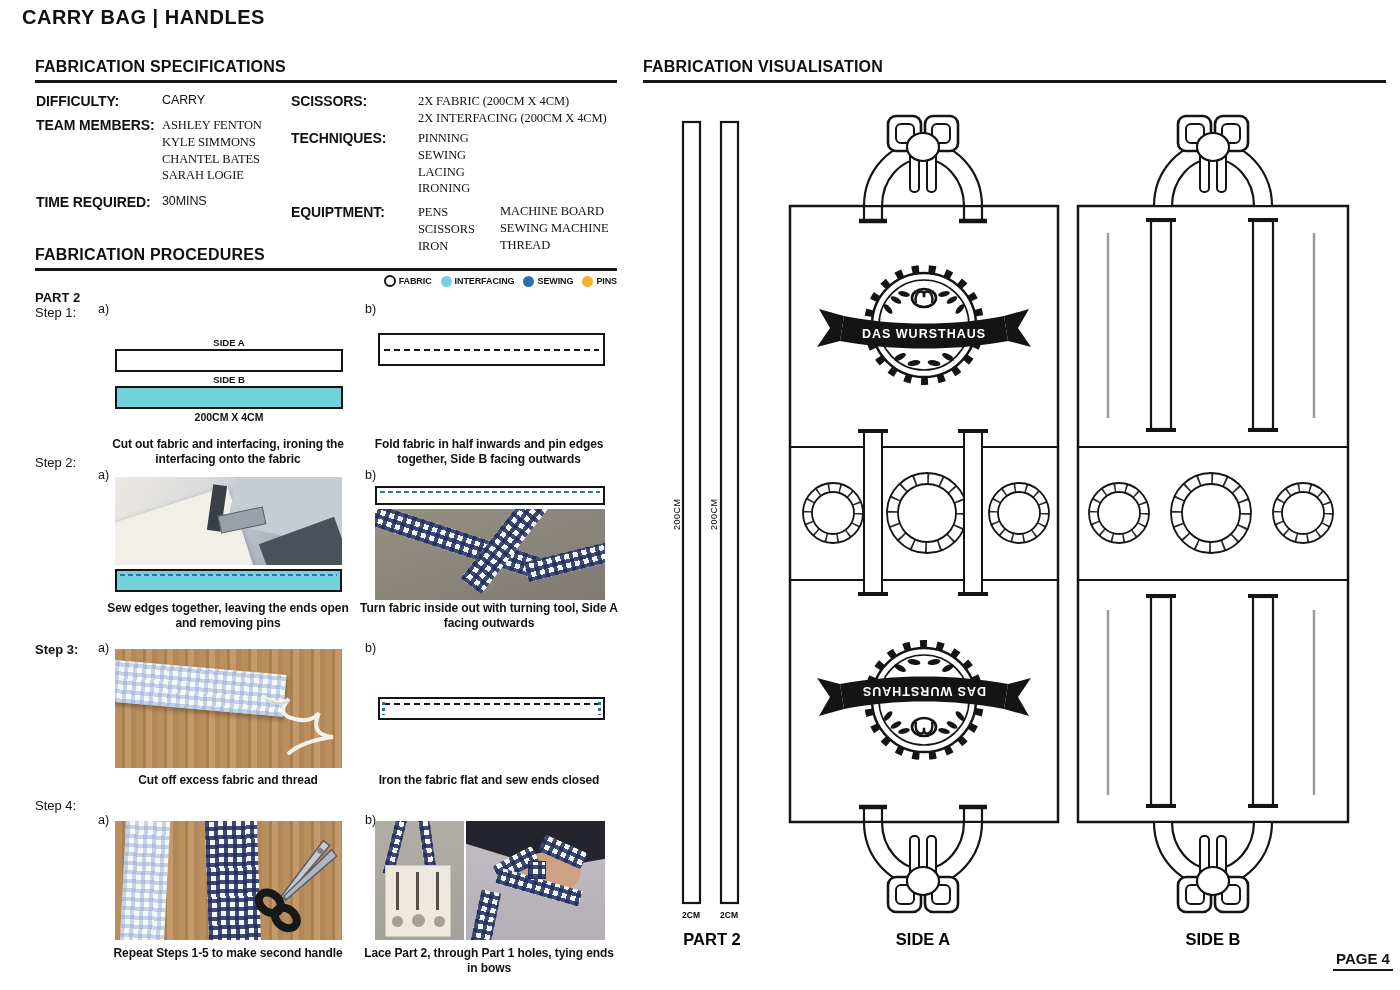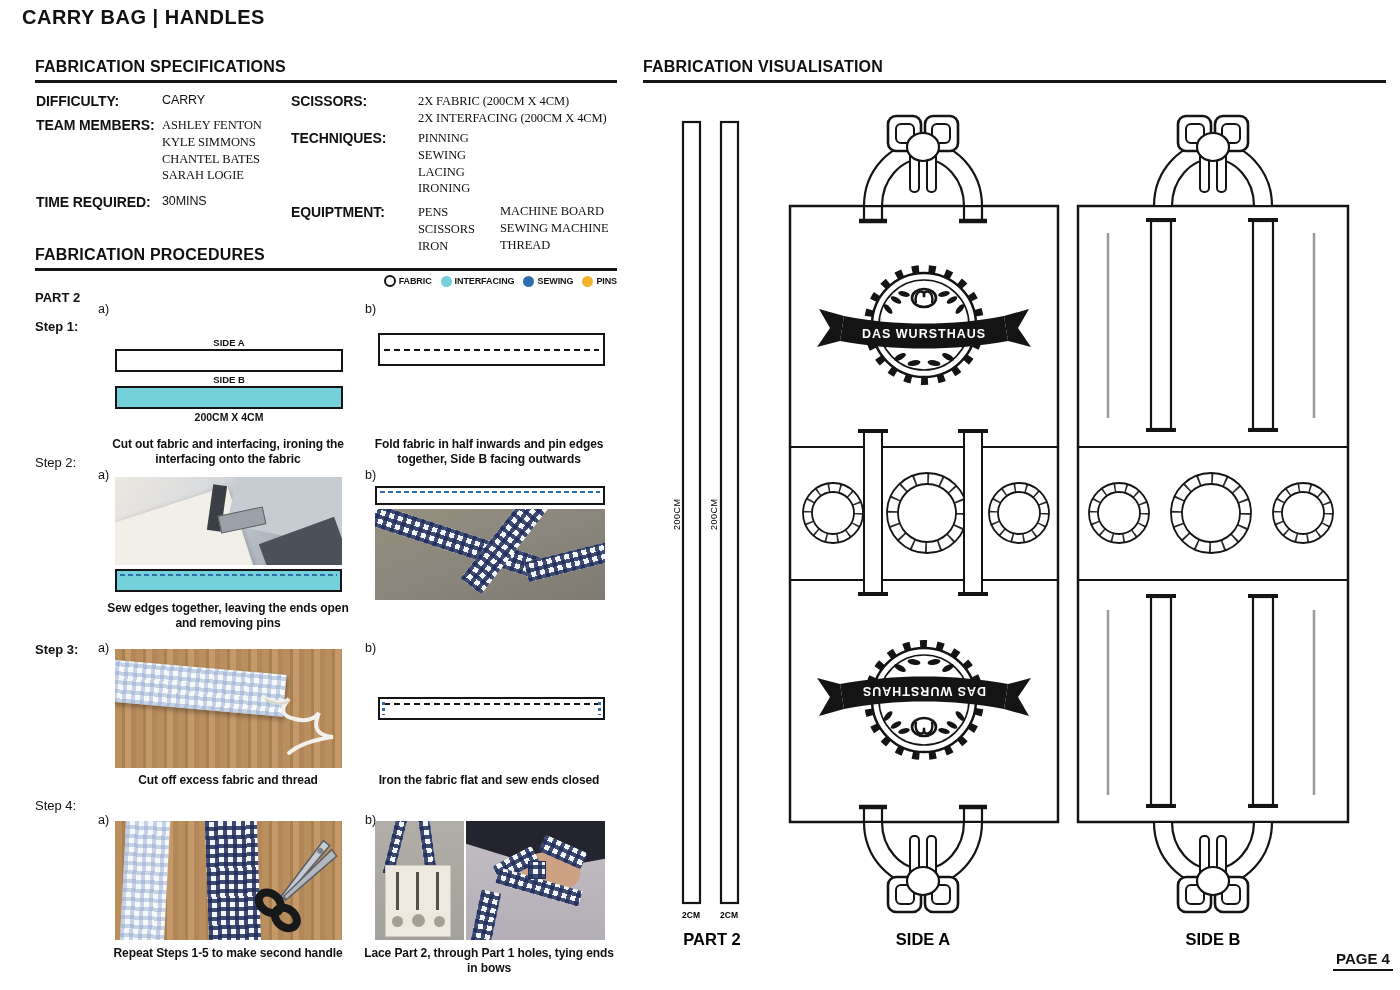--- a/index.html
+++ b/index.html
@@ -109,21 +109,21 @@
       <span class="txt">SEWING</span>
     </div>
     <div class="item">
       <span class="dot dot-pins"></span>
       <span class="txt">PINS</span>
     </div>
   </div>
 
   <div class="steplbl" style="left:35px;top:290px">PART 2</div>
 
-  <div class="steplbl" style="left:35px;top:319px;font-weight:700">Step 1:</div>
+  <div class="steplbl" style="left:35px;top:305px;font-weight:400">Step 1:</div>
   <div class="sublbl" style="left:98px;top:302px">a)</div>
   <div class="sublbl" style="left:365px;top:302px">b)</div>
 
   <div class="diaglbl" style="left:115px;top:337px;width:228px">SIDE A</div>
   <div class="bar" style="left:115px;top:349px;width:228px;height:23px"></div>
   <div class="diaglbl" style="left:115px;top:374px;width:228px">SIDE B</div>
   <div class="bar" style="left:115px;top:386px;width:228px;height:23px;background:#74d0d9"></div>
   <div class="diaglbl" style="left:115px;top:411px;width:228px;font-size:10.5px">200CM X 4CM</div>
 
   <div class="bar" style="left:378px;top:333px;width:227px;height:33px;border-width:2px">
@@ -152,20 +152,21 @@
   <div class="bar" style="left:375px;top:486px;width:230px;height:19px;border-width:2px">
     <div class="dashblue" style="top:3px"></div>
   </div>
   <div class="photo" style="left:375px;top:509px;width:230px;height:91px;background:linear-gradient(160deg,#95907f 0%,#8b867c 50%,#7e7a72 100%)">
     <div class="abs gingham-navy" style="left:-30px;top:18px;width:200px;height:22px;transform:rotate(18deg)"></div>
     <div class="abs gingham-navy" style="left:120px;top:-30px;width:26px;height:120px;transform:rotate(38deg)"></div>
     <div class="abs gingham-navy" style="left:150px;top:40px;width:110px;height:20px;transform:rotate(-14deg)"></div>
   </div>
 
   <div class="cap" style="left:96px;top:601px;width:264px">Sew edges together, leaving the ends open and removing pins</div>
+  <div class="cap" style="left:360px;top:601px;width:258px">Turn fabric inside out with turning tool, Side A facing outwards</div>
 
   <div class="steplbl" style="left:35px;top:642px;font-weight:700">Step 3:</div>
   <div class="sublbl" style="left:98px;top:641px">a)</div>
   <div class="sublbl" style="left:365px;top:641px">b)</div>
 
   <div class="photo wood" style="left:115px;top:649px;width:227px;height:119px">
     <div class="abs gingham-light" style="left:-10px;top:18px;width:180px;height:42px;transform:rotate(5deg);box-shadow:2px 3px 5px rgba(0,0,0,.3)"></div>
     <svg class="abs" style="left:140px;top:20px" width="87" height="90" viewBox="0 0 87 90">
       <path d="M8,28 q18,10 26,2 q-14,16 6,20 q16,4 24,-6 q-10,22 14,24 q-30,4 -44,16" fill="none" stroke="#f3f1ec" stroke-width="4" stroke-linecap="round"></path>
       <path d="M10,30 q16,8 24,2" fill="none" stroke="#d8d5cd" stroke-width="2"></path>

